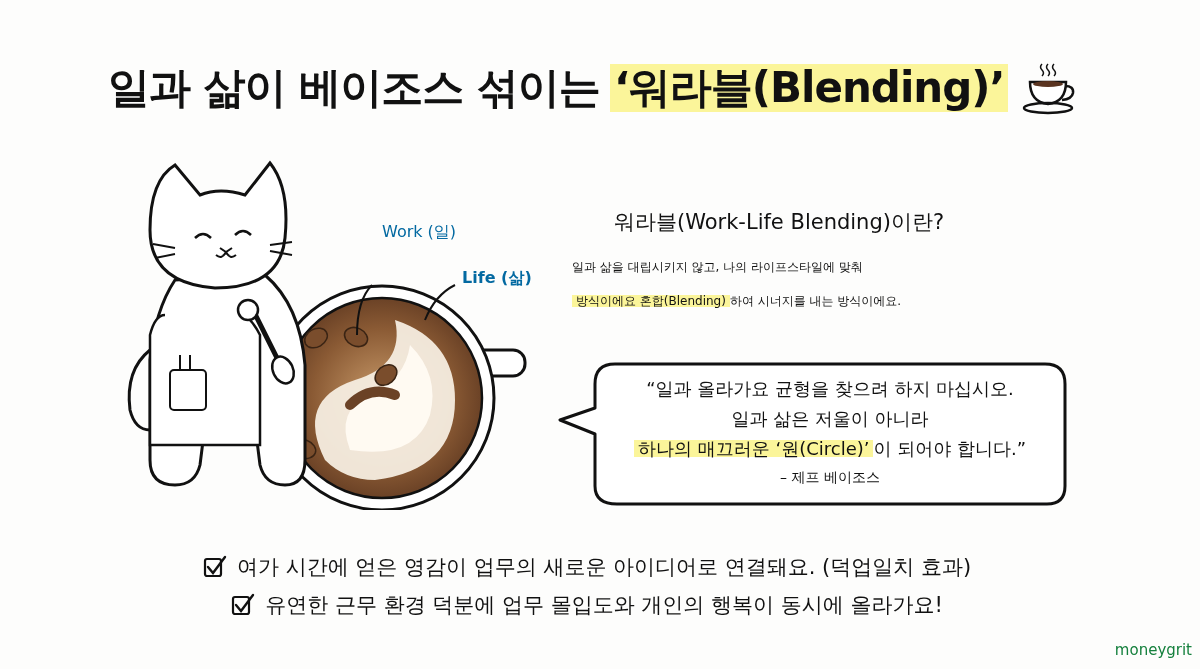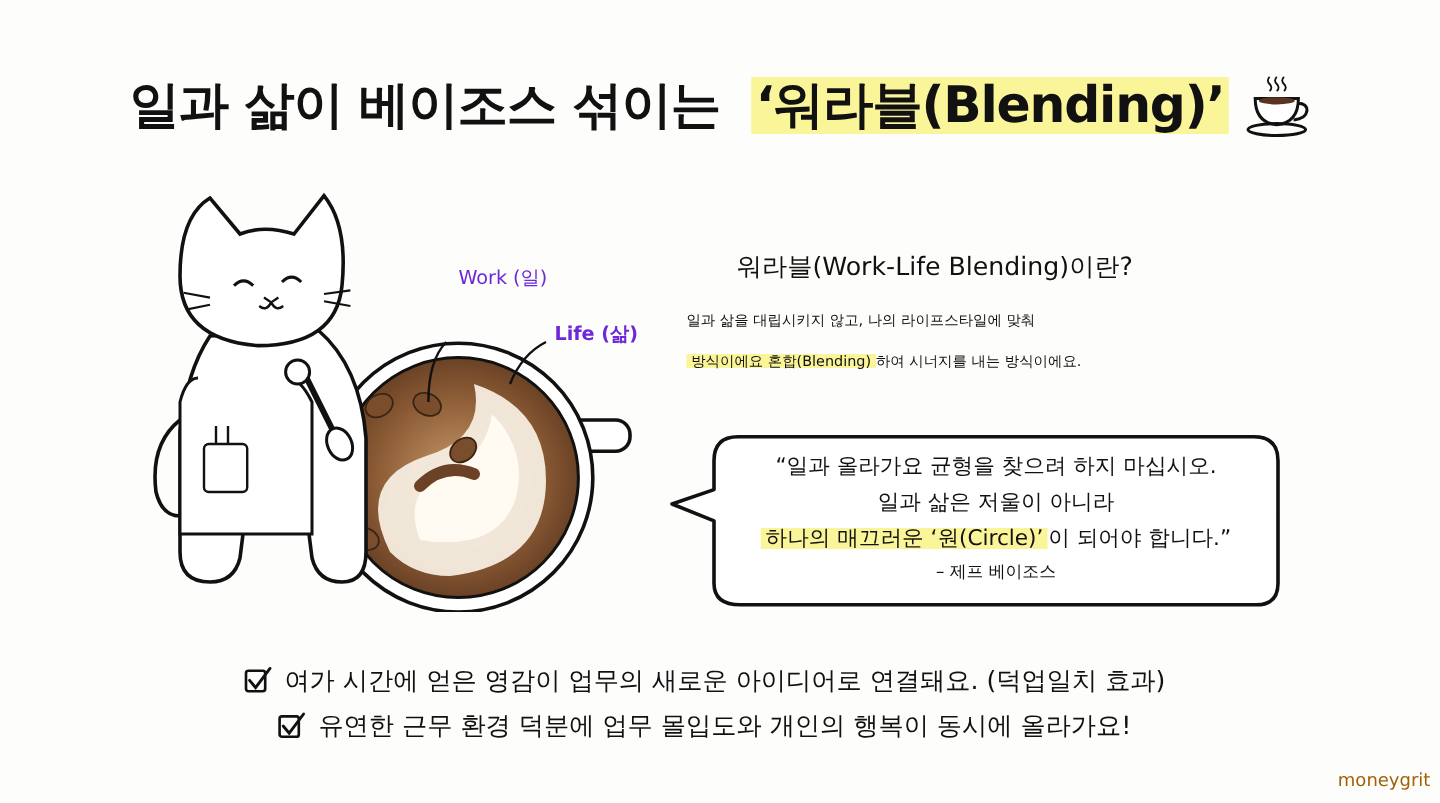--- a/index.html
+++ b/index.html
@@ -5,41 +5,41 @@
   * { box-sizing: border-box; margin: 0; padding: 0; }
   html, body { width: 1200px; height: 669px; background: #fdfdfc; overflow: hidden; }
   body { position: relative; font-family: "DejaVu Sans", "Liberation Sans", sans-serif; color: #111; }
 
   .title {
     position: absolute; left: 108px; top: 58px; width: 1000px;
     font-size: 42px; font-weight: bold; letter-spacing: -1px; white-space: nowrap;
     display: flex; align-items: center;
   }
   .hl { background: linear-gradient(transparent 8%, #fbf59a 8%, #fbf59a 92%, transparent 92%); padding: 0 4px; }
-  .title .hl { margin-left: 26px; }
+  .title .hl { margin-left: 10px; }
   .cup-icon { margin-left: 10px; width: 60px; height: 60px; }
 
   .illustration { position: absolute; left: 120px; top: 150px; width: 420px; height: 360px; }
 
-  .lbl { position: absolute; font-size: 16px; color: #6d28d9; }
+  .lbl { position: absolute; font-size: 16px; color: #0369a1; }
 
   .def { position: absolute; left: 572px; top: 208px; width: 600px; }
   .def-head { font-size: 21px; margin-bottom: 14px; white-space: nowrap; margin-left: 42px; }
   .def-line { font-size: 12px; line-height: 34px; white-space: nowrap; }
 
   .bubble { position: absolute; left: 555px; top: 358px; width: 515px; height: 152px; }
   .bubble svg { position: absolute; left: 0; top: 0; }
   .bubble-text { position: absolute; left: 40px; top: 16px; width: 470px; text-align: center; font-size: 18px; line-height: 30px; }
   .bubble-author { font-size: 14px; line-height: 26px; }
 
   .checks { position: absolute; left: 203px; top: 548px; }
   .check-row { display: flex; align-items: center; height: 38px; font-size: 21px; white-space: nowrap; justify-content: center; }
   .check-icon { width: 24px; height: 24px; margin-right: 10px; }
 
-  .watermark { position: absolute; right: 8px; bottom: 10px; font-size: 15px; color: #a16207; }
+  .watermark { position: absolute; right: 8px; bottom: 10px; font-size: 15px; color: #15803d; }
 </style>
 </head>
 <body>
 
 <div class="title">
   <span>일과 삶이 베이조스 섞이는</span>
   <span class="hl">‘워라블(Blending)’</span>
   <svg class="cup-icon" viewBox="0 0 60 60">
     <path d="M24 6 q-3 3 0 6 q3 3 0 6 M30 6 q-3 3 0 6 q3 3 0 6 M36 6 q-3 3 0 6 q3 3 0 6" fill="none" stroke="#111" stroke-width="1.5"></path>
     <path d="M12 24 h36 q0 20 -18 22 q-18 -2 -18 -22 z" fill="#fff" stroke="#111" stroke-width="2.5"></path>

